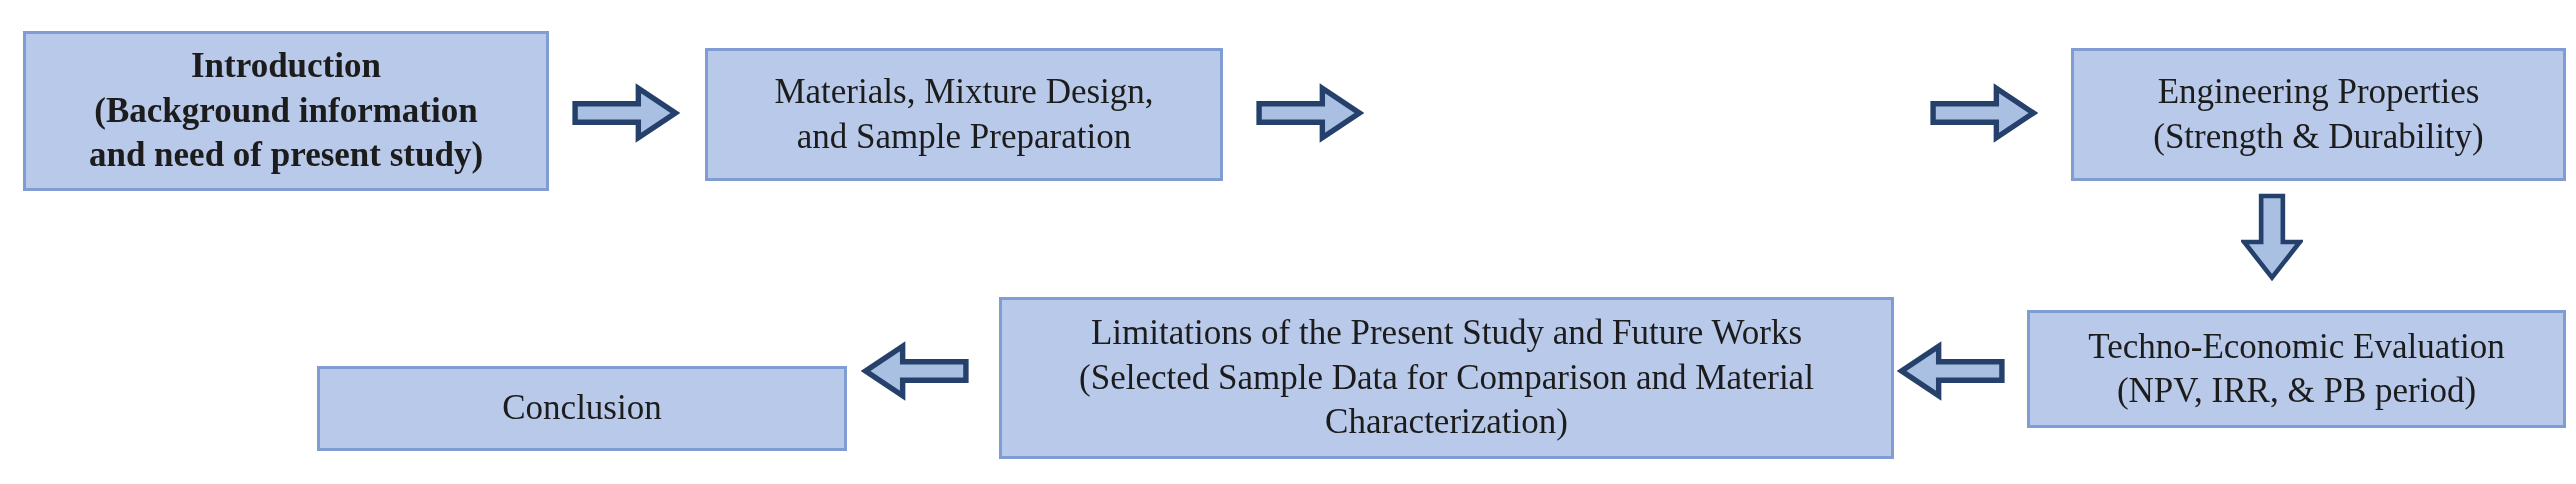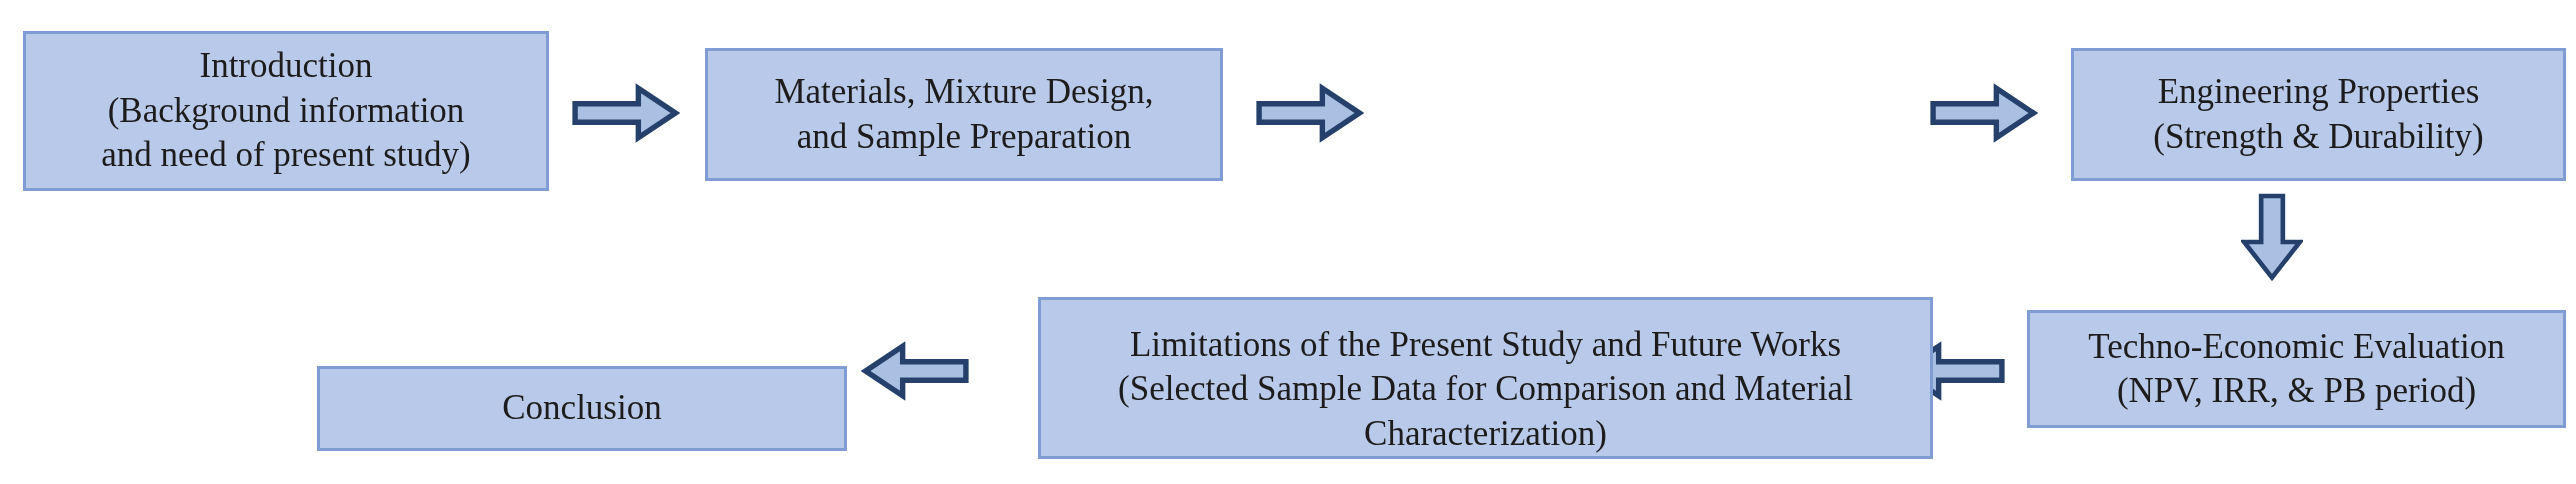--- a/index.html
+++ b/index.html
@@ -48,21 +48,21 @@
     stroke-width: 7;
     stroke-linejoin: miter;
   }
   .arrow.down polygon { stroke-width: 6; }
 </style>
 </head>
 <body>
 
 <div class="canvas">
 
-  <div class="box" style="left:23px; top:31px; width:526px; height:160px;">
+  <div class="box" style="left:23px; top:31px; width:526px; height:160px;font-weight:bold;">
     <span class="box-label">Introduction
 (Background information
 and need of present study)</span>
   </div>
 
   <svg class="arrow right" style="left:572px; top:82px;" width="108" height="62" viewBox="0 0 140 80">
     <polygon points="4,28 86,28 86,8 134,40 86,72 86,52 4,52"></polygon>
   </svg>
 
   <div class="box" style="left:705px; top:48px; width:518px; height:133px;">
@@ -90,21 +90,21 @@
 
   <div class="box" style="left:2027px; top:310px; width:539px; height:118px;">
     <span class="box-label">Techno-Economic Evaluation
 (NPV, IRR, &amp; PB period)</span>
   </div>
 
   <svg class="arrow left" style="left:1897px; top:340px;" width="108" height="62" viewBox="0 0 140 80">
     <polygon points="136,28 54,28 54,8 6,40 54,72 54,52 136,52"></polygon>
   </svg>
 
-  <div class="box" style="left:1038px; top:297px; width:895px; height:162px;align-items:flex-end;">
+  <div class="box" style="left:999px; top:297px; width:895px; height:162px;">
     <span class="box-label">Limitations of the Present Study and Future Works
 (Selected Sample Data for Comparison and Material
 Characterization)</span>
   </div>
 
   <svg class="arrow left" style="left:861px; top:340px;" width="108" height="62" viewBox="0 0 140 80">
     <polygon points="136,28 54,28 54,8 6,40 54,72 54,52 136,52"></polygon>
   </svg>
 
   <div class="box" style="left:317px; top:338px; width:530px; height:85px;margin-top:28px;">

